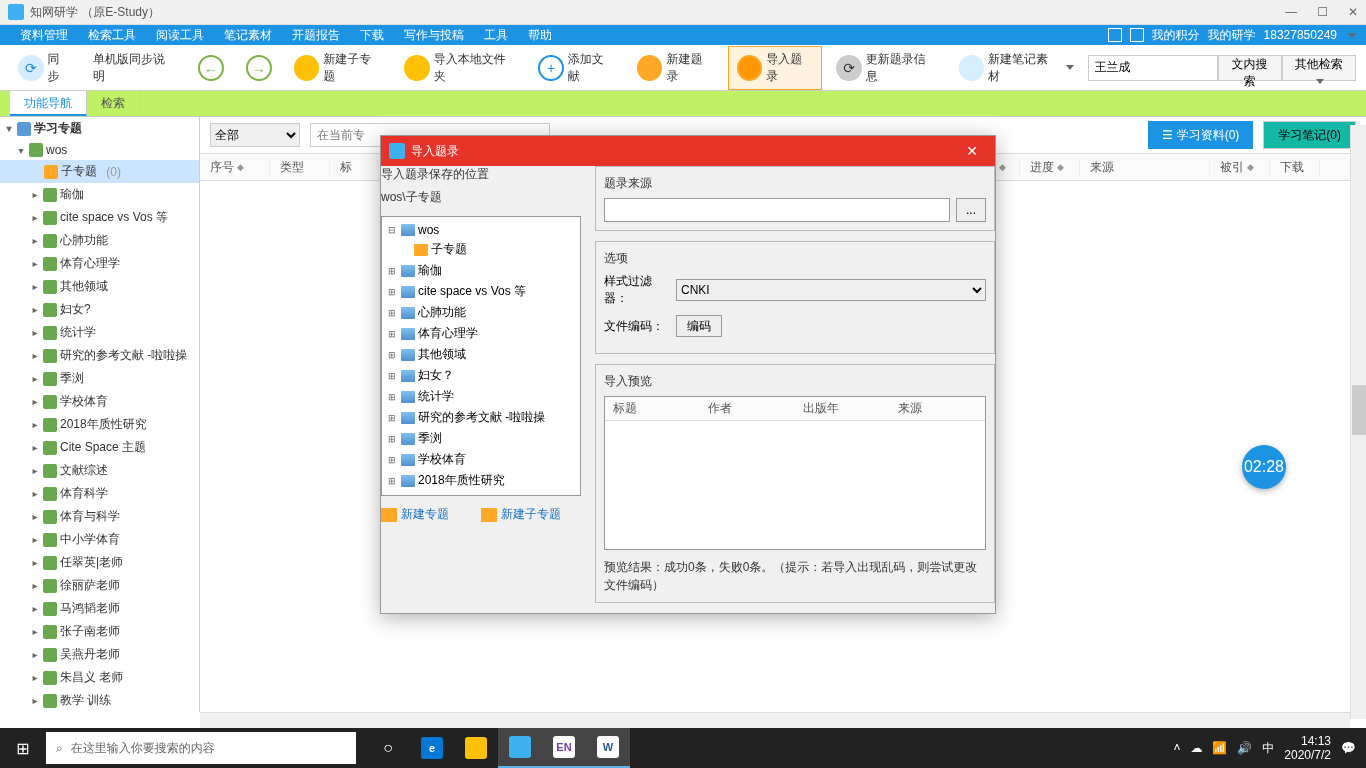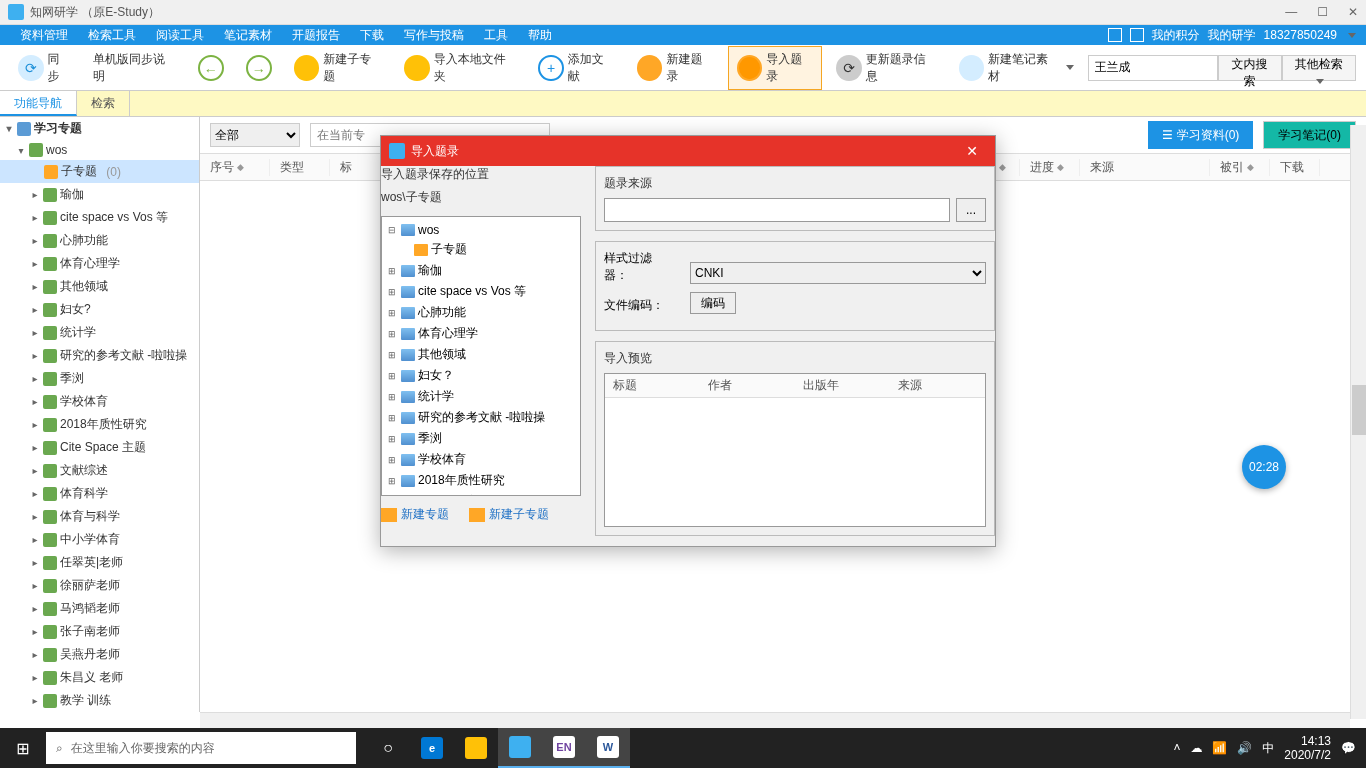--- a/index.html
+++ b/index.html
@@ -30,21 +30,21 @@
 .tb-import { background: #ff9800; border-radius: 4px; width: 24px; height: 22px; border: 2px solid #ffa726; }
 .tb-update { background: #ccc; border-radius: 50%; }
 .tb-note { background: #d4edff; border-radius: 4px; width: 24px; height: 22px; }
 .toolbar .import-active { border: 1px solid #f5a623; background: #fff3e0; }
 .toolbar .search-box { margin-left: auto; display: flex; }
 .toolbar .search-box input { width: 130px; height: 26px; border: 1px solid #ccc; padding: 0 6px; }
 .toolbar .search-box button { height: 26px; padding: 0 8px; border: 1px solid #ccc; background: #f5f5f5; cursor: pointer; }
 .triangle-down { display: inline-block; width: 0; height: 0; border-left: 4px solid transparent; border-right: 4px solid transparent; border-top: 5px solid #666; margin-left: 3px; }
 
 
-.sub-tabs { height: 26px; background: #fef9c3; border-bottom: 1px solid #ccc; display: flex; }
+.sub-tabs { height: 26px; background: #bef264; border-bottom: 1px solid #ccc; display: flex; padding-left: 10px; }
 .sub-tabs .tab { padding: 4px 14px; cursor: pointer; color: #555; border-right: 1px solid #ccc; }
 .sub-tabs .tab.active { background: #fff; color: #1d93e4; border-bottom: 2px solid #1d93e4; }
 
 
 .main { display: flex; height: 595px; }
 .sidebar { width: 200px; border-right: 1px solid #ccc; overflow-y: auto; background: #fff; }
 .tree-item { padding: 3px 4px; display: flex; align-items: center; gap: 3px; cursor: pointer; color: #333; white-space: nowrap; }
 .tree-item.selected { background: #cce5ff; }
 .tree-item.root { font-weight: bold; }
 .tree-toggle { width: 10px; text-align: center; color: #666; font-size: 10px; }
@@ -75,42 +75,42 @@
 .dialog-left { width: 200px; }
 .dialog-right { flex: 1; }
 .fieldset { border: 1px solid #bbb; padding: 8px; margin-bottom: 10px; }
 .fieldset-label { color: #333; margin-bottom: 6px; font-size: 12px; }
 .path-text { color: #333; margin: 6px 0 10px; }
 .tree-box { border: 1px solid #999; height: 280px; overflow-y: auto; background: #fff; padding: 4px; }
 .tree-box .tb-item { padding: 2px 2px; display: flex; align-items: center; gap: 3px; cursor: pointer; white-space: nowrap; }
 .tb-toggle { width: 10px; font-size: 9px; color: #666; }
 .tb-icon-sm { width: 14px; height: 12px; background: #ffa726; border-radius: 1px; flex-shrink: 0; }
 .tb-icon-sm.node { background: linear-gradient(#80c0f0,#5090d0); }
-.bottom-actions { display: flex; gap: 20px; margin-top: 10px; }
+.bottom-actions { display: flex; gap: 32px; margin-top: 10px; }
 .bottom-actions .act { display: flex; align-items: center; gap: 4px; cursor: pointer; color: #1d6fc4; }
 .act-icon { width: 16px; height: 14px; background: #ffa726; }
 
 .source-row { display: flex; gap: 6px; }
 .source-row input { flex: 1; height: 24px; border: 1px solid #999; background: #fff; }
 .source-row button { width: 30px; height: 24px; border: 1px solid #999; background: #eee; cursor: pointer; }
-.opt-row { display: flex; align-items: flex-end; gap: 22px; margin-bottom: 8px; }
+.opt-row { display: flex; align-items: center; gap: 8px; margin-bottom: 8px; }
 .opt-row label { width: 64px; }
 .opt-row select { flex: 1; height: 22px; border: 1px solid #999; }
 .opt-row button { height: 22px; padding: 0 10px; border: 1px solid #999; background: #eee; }
 .preview-box { border: 1px solid #999; height: 154px; background: #fff; overflow: auto; }
 .preview-header { display: flex; border-bottom: 1px solid #ddd; background: #fafafa; }
 .preview-header .pc { padding: 3px 8px; flex: 1; color: #555; }
 .result-text { margin-top: 8px; color: #333; line-height: 1.5; }
 
 .dialog-footer { padding: 12px; display: flex; justify-content: center; gap: 14px; }
 .dialog-footer button { height: 26px; padding: 0 20px; border: 1px solid #888; background: #eee; cursor: pointer; }
 .dialog-footer button.primary { border: 2px solid #0078d4; background: #e6f3ff; }
 
 
-.timer-badge { position: absolute; right: 80px; top: 445px; width: 44px; height: 44px; border-radius: 50%; background: #1d93e4; color: #fff; display: flex; align-items: center; justify-content: center; font-size: 12px; box-shadow: 0 2px 6px rgba(0,0,0,0.3); }
+.timer-badge { position: absolute; right: 80px; top: 445px; width: 44px; height: 44px; border-radius: 50%; background: #1d93e4; color: #fff; display: flex; align-items: center; justify-content: center; font-size: 16px; box-shadow: 0 2px 6px rgba(0,0,0,0.3); }
 
 
 .taskbar { position: absolute; bottom: 0; left: 0; right: 0; height: 40px; background: #222; display: flex; align-items: center; color: #fff; }
 .taskbar .start { width: 46px; text-align: center; font-size: 16px; }
 .taskbar .search { flex: 0 0 310px; height: 32px; background: #fff; color: #666; display: flex; align-items: center; padding: 0 10px; gap: 8px; margin-right: 10px; }
 .taskbar .search .mag { color: #666; }
 .taskbar .tb-app { width: 44px; height: 40px; display: flex; align-items: center; justify-content: center; font-size: 16px; cursor: pointer; }
 .taskbar .tb-app.active { background: #444; border-bottom: 2px solid #5ab0ee; }
 .taskbar .tray { margin-left: auto; display: flex; align-items: center; gap: 10px; padding: 0 10px; font-size: 11px; }
 .taskbar .clock { text-align: right; line-height: 1.2; }
@@ -484,39 +484,41 @@
     </div>
     <div class="dialog-right">
       <div class="fieldset">
         <div class="fieldset-label">题录来源</div>
         <div class="source-row">
           <input style="">
           <button>...</button>
         </div>
       </div>
       <div class="fieldset">
+        <div class="fieldset-label">选项</div>
         <div class="opt-row">
           <label>样式过滤器：</label>
           <select><option>CNKI</option></select>
         </div>
         <div class="opt-row">
           <label>文件编码：</label>
           <button>编码</button>
         </div>
       </div>
       <div class="fieldset">
         <div class="fieldset-label">导入预览</div>
         <div class="preview-box">
           <div class="preview-header">
             <div class="pc">标题</div>
             <div class="pc">作者</div>
             <div class="pc">出版年</div>
             <div class="pc">来源</div>
           </div>
         </div>
+        <div class="result-text">预览结果：成功0条，失败0条。（提示：若导入出现乱码，则尝试更改文件编码）</div>
       </div>
     </div>
   </div>
 </div>
 
 <div class="taskbar">
   <div class="start">⊞</div>
   <div class="search">
       <span class="mag">⌕</span>
       <span>在这里输入你要搜索的内容</span>

